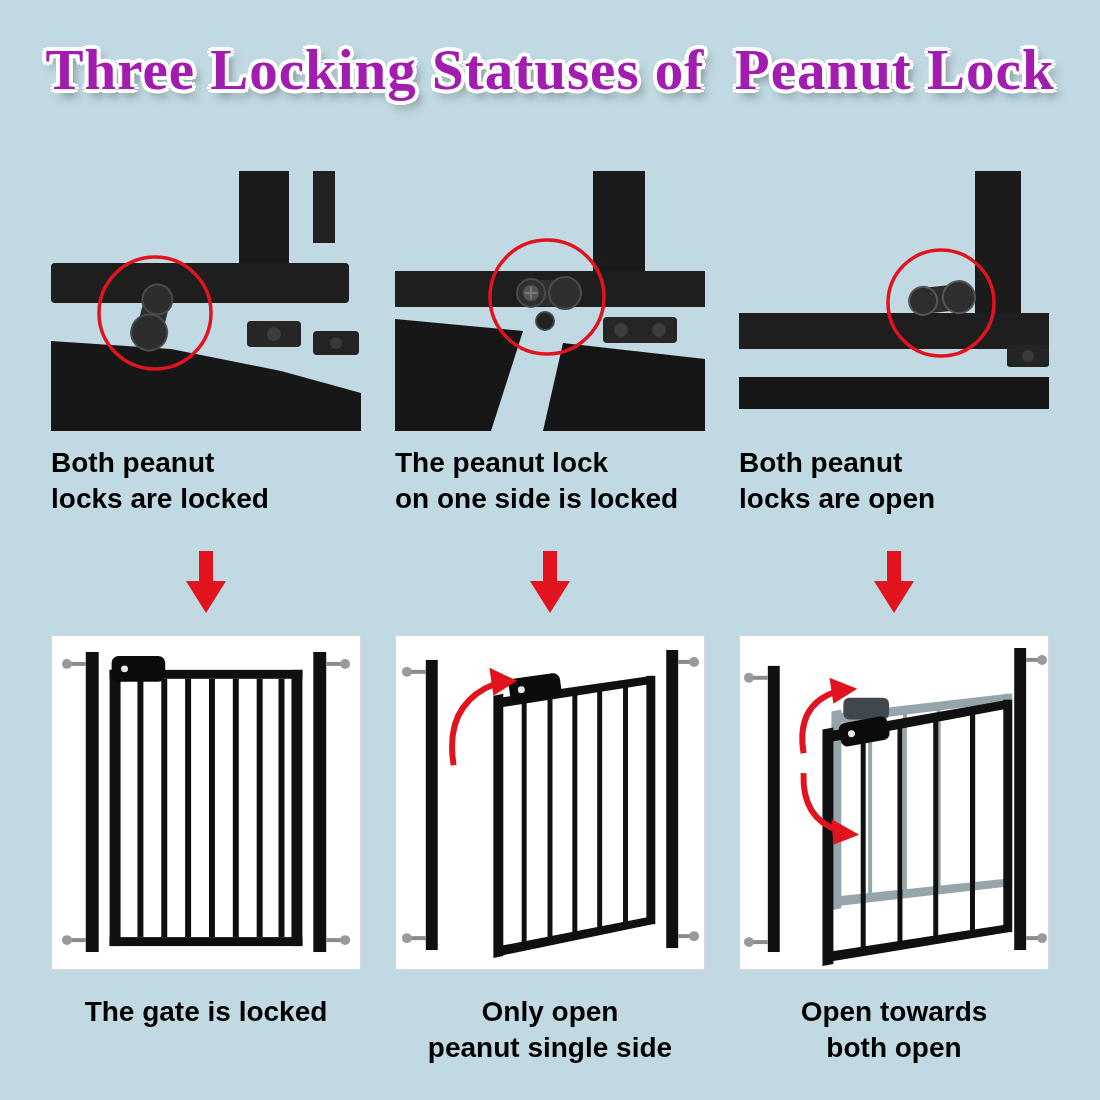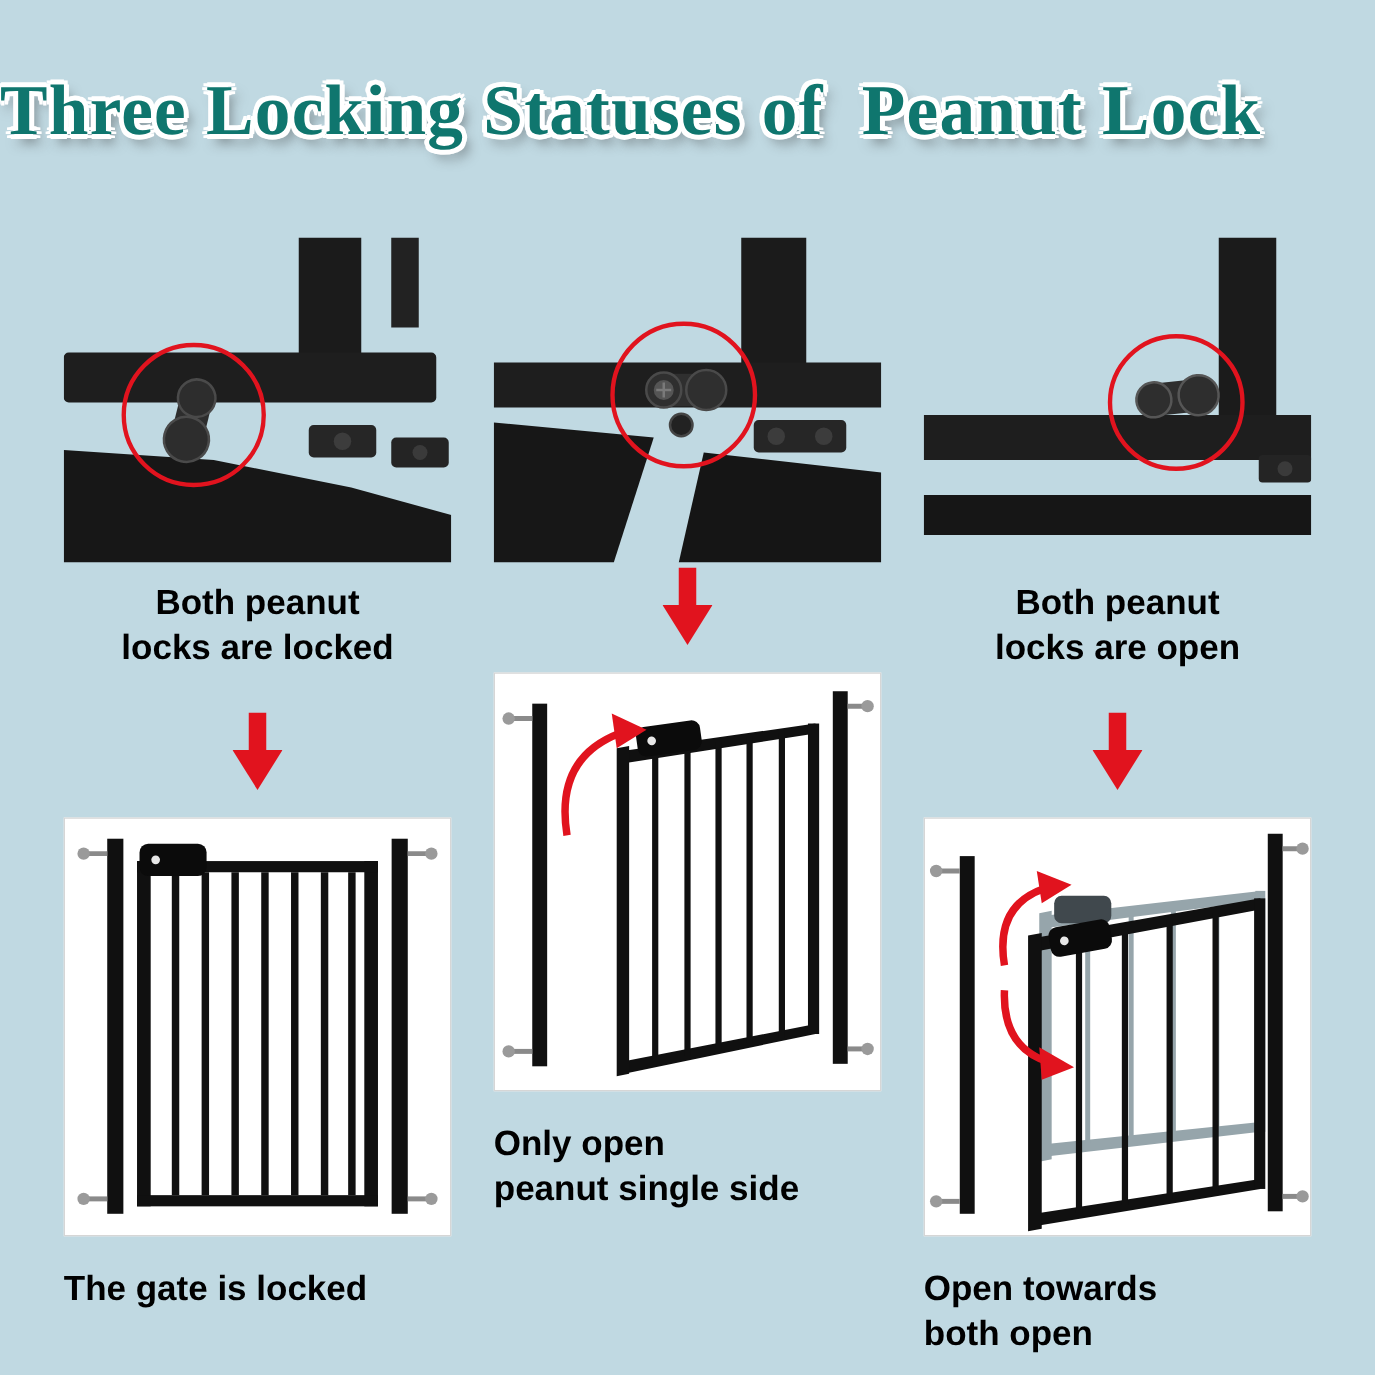--- a/index.html
+++ b/index.html
@@ -4,67 +4,66 @@
 <style>
   html, body { margin: 0; padding: 0; }
   body {
     width: 1100px; height: 1100px;
     background: var(--background, #c0d9e2);
     font-family: "Liberation Sans", sans-serif;
     color: #000;
     overflow: hidden;
   }
   .title {
-    padding-top: 56px;
+    padding-top: 37px;
     height: 134px;
-    text-align: left;
+    text-align: center;
     font-family: "Liberation Serif", serif;
     font-weight: bold;
     font-size: 57px;
     letter-spacing: 1px;
     white-space: pre;
-    color: #0f766e;
+    color: #a21caf;
     text-shadow:
       -3px -3px 0 #fff, 3px -3px 0 #fff, -3px 3px 0 #fff, 3px 3px 0 #fff,
       -4px 0 0 #fff, 4px 0 0 #fff, 0 -4px 0 #fff, 0 4px 0 #fff,
       5px 7px 9px rgba(50,50,50,.5);
   }
   .columns {
     display: grid;
     grid-template-columns: repeat(3, 310px);
     column-gap: 34px;
     justify-content: center;
   }
   .photo-panel { height: 260px; }
   .photo-panel svg, .gate-panel svg { width: 100%; height: 100%; display: block; }
   .caption {
     height: 102px;
     padding-top: 14px;
-    text-align: center;
     font-size: 28px;
     font-weight: 600;
     line-height: 1.28;
     white-space: pre-line;
   }
   .arrow-row {
     height: 84px;
     display: flex;
     justify-content: center;
     align-items: flex-start;
     padding-top: 4px;
   }
   .gate-panel {
     height: 335px;
     background: var(--panel-white, #ffffff);
     border: 1px solid #d6d6d6;
     box-sizing: border-box;
   }
   .gate-caption {
     padding-top: 24px;
-    text-align: left;
+    text-align: center;
     font-size: 28px;
     font-weight: 600;
     line-height: 1.28;
     white-space: pre-line;
   }
   .red { fill: var(--accent-red, #e1131e); }
   .red-stroke { stroke: var(--accent-red, #e1131e); fill: none; }
 </style>
 </head>
 <body>
@@ -152,20 +151,22 @@
             <rect x="136" y="109" width="34" height="26" fill="#2f2f2f"></rect>
             <circle cx="170" cy="122" r="16" fill="#2f2f2f" stroke="#4a4a4a" stroke-width="2"></circle>
             <circle cx="136" cy="122" r="14" fill="#2f2f2f" stroke="#4a4a4a" stroke-width="2"></circle>
             <circle cx="136" cy="122" r="8" fill="#555555"></circle>
             <path d="M130 122 h12 M136 116 v12" stroke="#7a7a7a" stroke-width="2"></path>
             <circle cx="150" cy="150" r="9" fill="#222222" stroke="#444444" stroke-width="2"></circle>
           </g>
           <circle class="red-stroke" cx="152" cy="126" r="57" stroke-width="3.5"></circle>
         </svg>
       </div>
+      <div class="caption">The peanut lock
+on one side is locked</div>
       <div class="arrow-row">
         <svg width="40" height="62" viewBox="0 0 40 62">
           <rect class="red" x="13" y="0" width="14" height="32"></rect>
           <polygon class="red" points="0,30 40,30 20,62"></polygon>
         </svg>
       </div>
       <div class="gate-panel">
         <svg viewBox="0 0 310 335">
           <rect x="30" y="24" width="12" height="292" fill="#101010"></rect>
           <g stroke="#8a8a8a" stroke-width="4">

